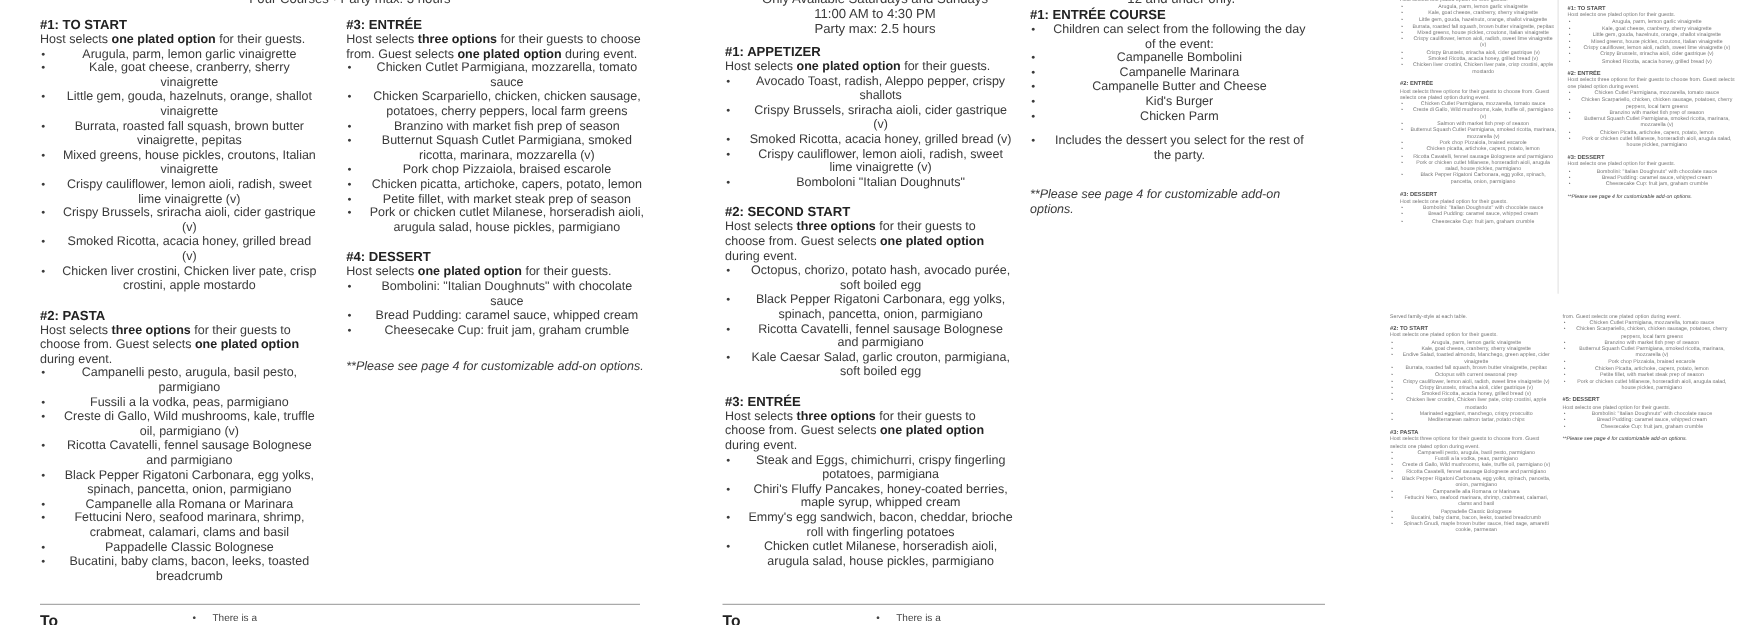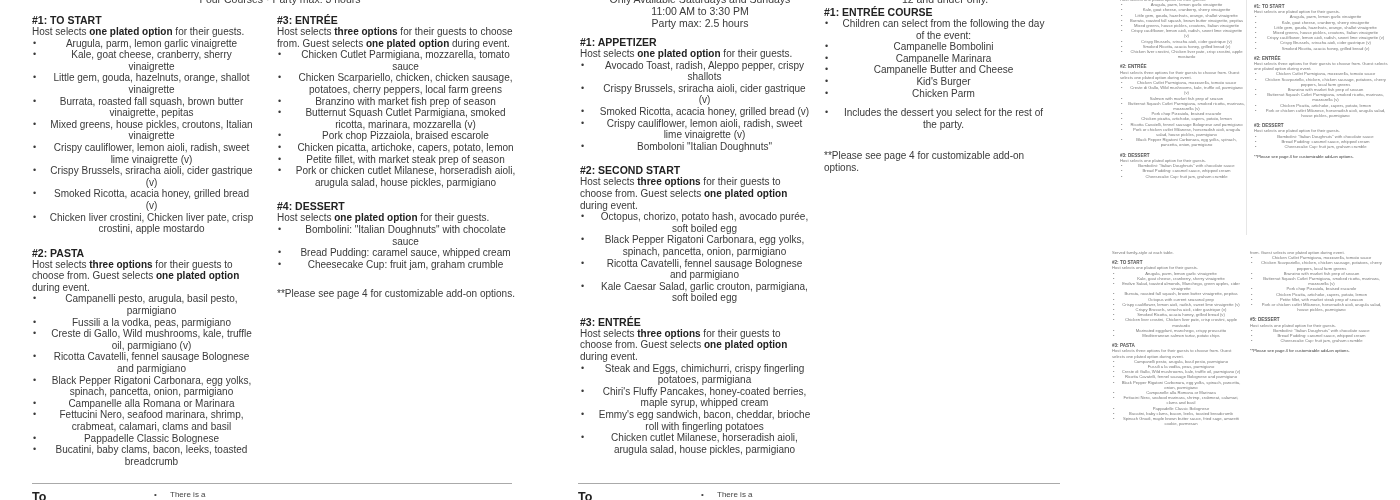--- a/index.html
+++ b/index.html
@@ -8,21 +8,21 @@
   .page { position:absolute; top:0; }
   .col { position:absolute; font-size:10px; line-height:11.6px; }
   .topline { position:absolute; font-size:10.5px; text-align:center; color:#3a3a3a; line-height:12px; }
   h3 { margin:0; font-size:10.5px; font-weight:700; color:#222; line-height:12px; }
   .desc { margin:0; }
   .desc b { color:#222; }
   ul { margin:0; padding:0; list-style:none;text-align:center; }
   li { position:relative; padding-left:17px; }
   li::before { content:"\2022"; position:absolute; left:1px; top:0; font-size:9px; }
   .sec { margin-bottom:12px; }
-  .note { font-size:10px; color:#3a3a3a; }
+  .note { font-style:italic; font-size:10px; color:#3a3a3a; }
   .footer-rule { position:absolute; height:1px; background:#aaaaaa; }
   .book { position:absolute; font-size:12.5px; font-weight:700; color:#222; }
   .fee { position:absolute; font-size:8px; color:#444; }
   .fee::before { content:"\2022"; position:absolute; left:-16px; }
   
   .thumb { position:absolute; font-size:4.2px; line-height:5.2px; color:#777; }
   .thumb h4 { margin:0; font-size:4.6px; font-weight:700; color:#555; }
   .thumb li { padding-left:8px; }
   .thumb li::before { font-size:4px; }
   .thumb .sec { margin-bottom:5px; }
@@ -96,21 +96,21 @@
   </div>
 
   <div class="footer-rule" style="left:32px; top:483px; width:480px;"></div>
   <div class="book" style="left:32px; top:490px;">To book, contact:</div>
   <div class="fee" style="left:170px; top:490px;">There is a 20% service fee on all packages.</div>
 </div>
 
 <div class="page">
   <div class="topline" style="left:580px; top:-7px; width:240px;">
     <div>Only Available Saturdays and Sundays</div>
-    <div>11:00 AM to 3:30 PM</div>
+    <div>11:00 AM to 4:30 PM</div>
     <div>Party max: 2.5 hours</div>
   </div>
 
   <div class="col" style="left:580px; top:36px; width:232px;">
     <div class="sec">
       <h3>#1: APPETIZER</h3>
       <p class="desc"><span>Host selects </span><b>one plated option</b><span> for their guests.</span></p>
       <ul>
           <li>Avocado Toast, radish, Aleppo pepper, crispy shallots</li>
           <li>Crispy Brussels, sriracha aioli, cider gastrique (v)</li>

